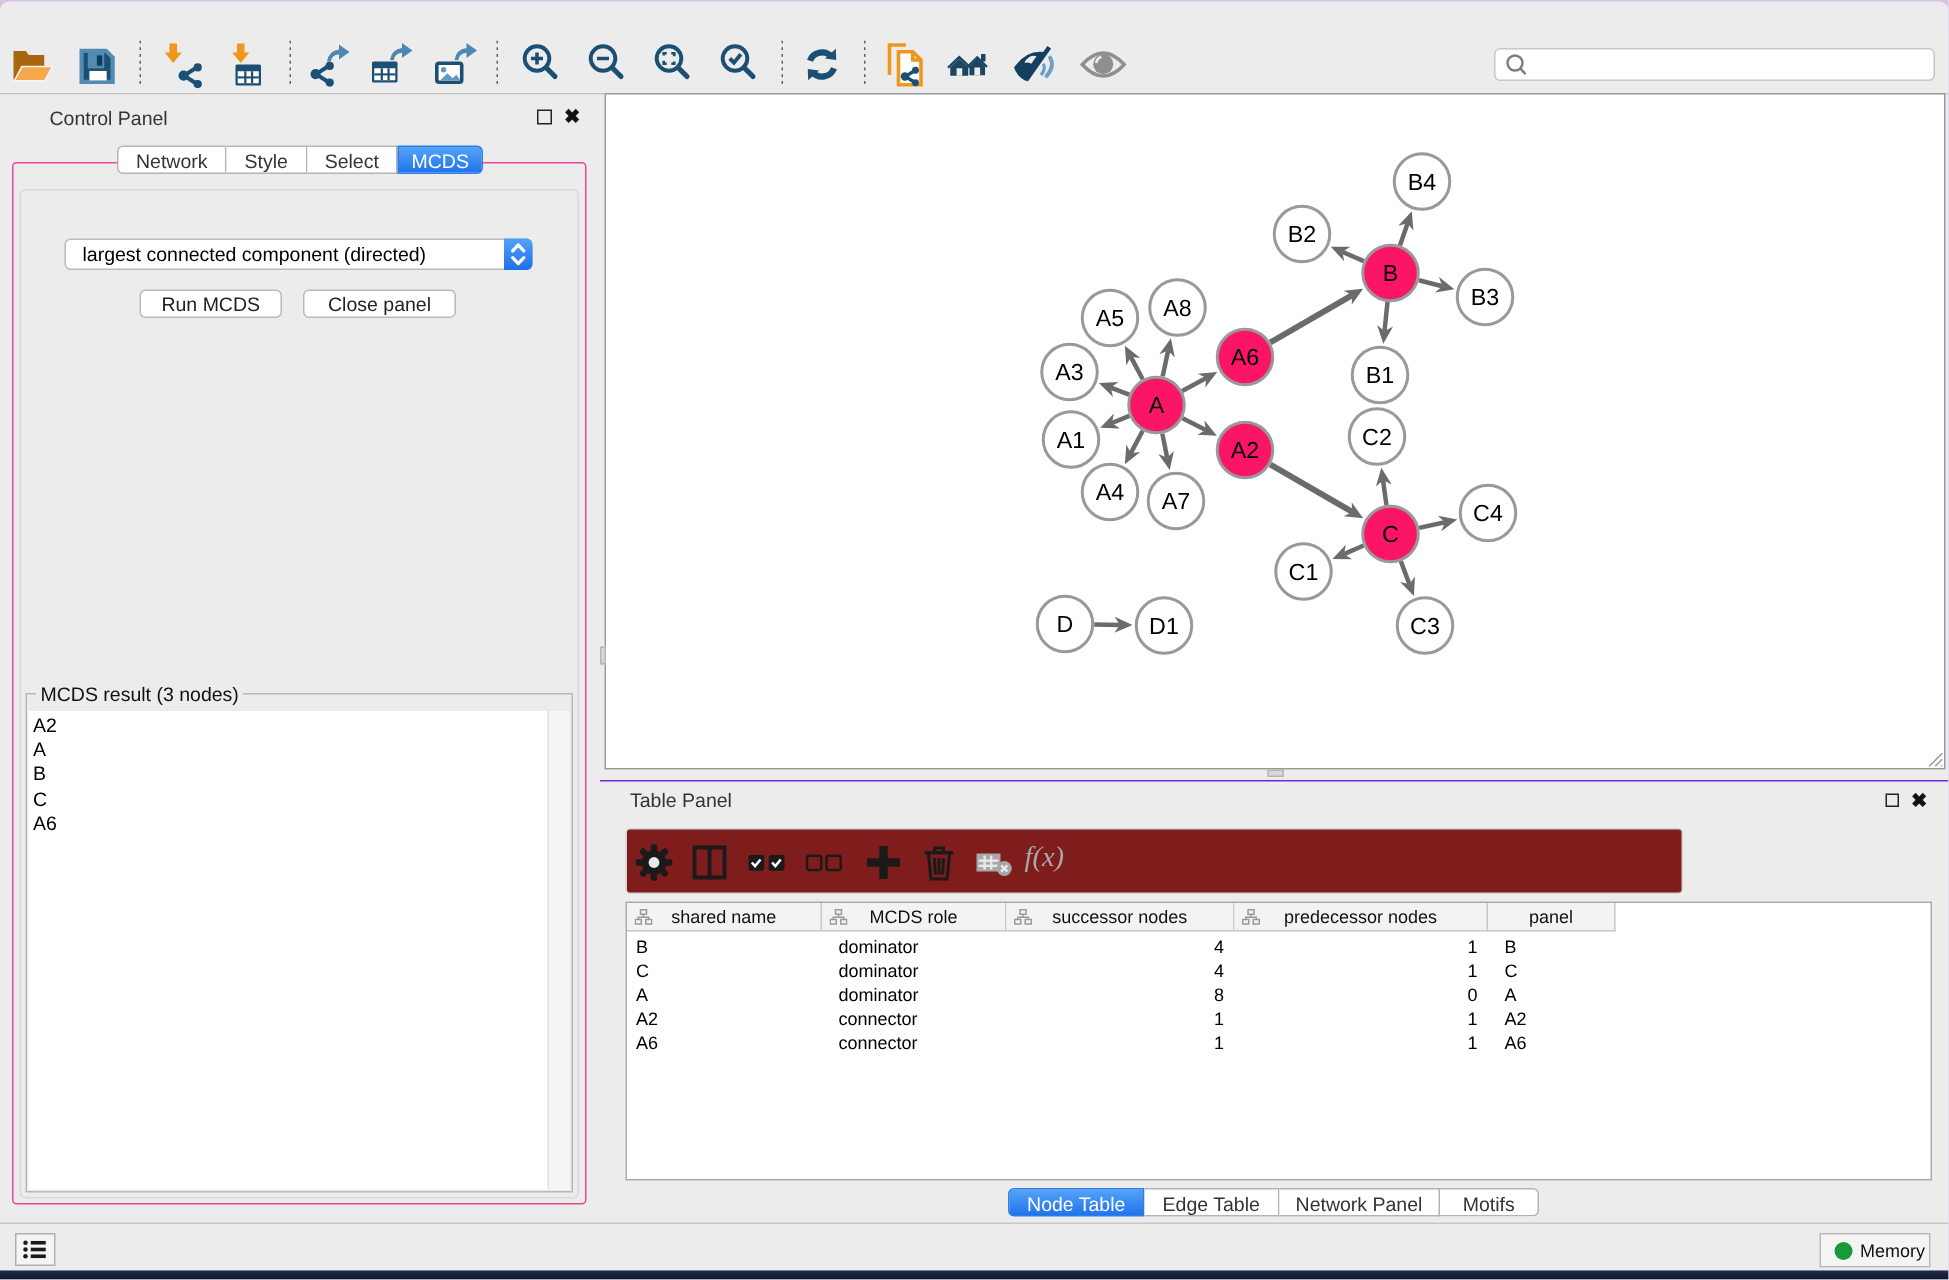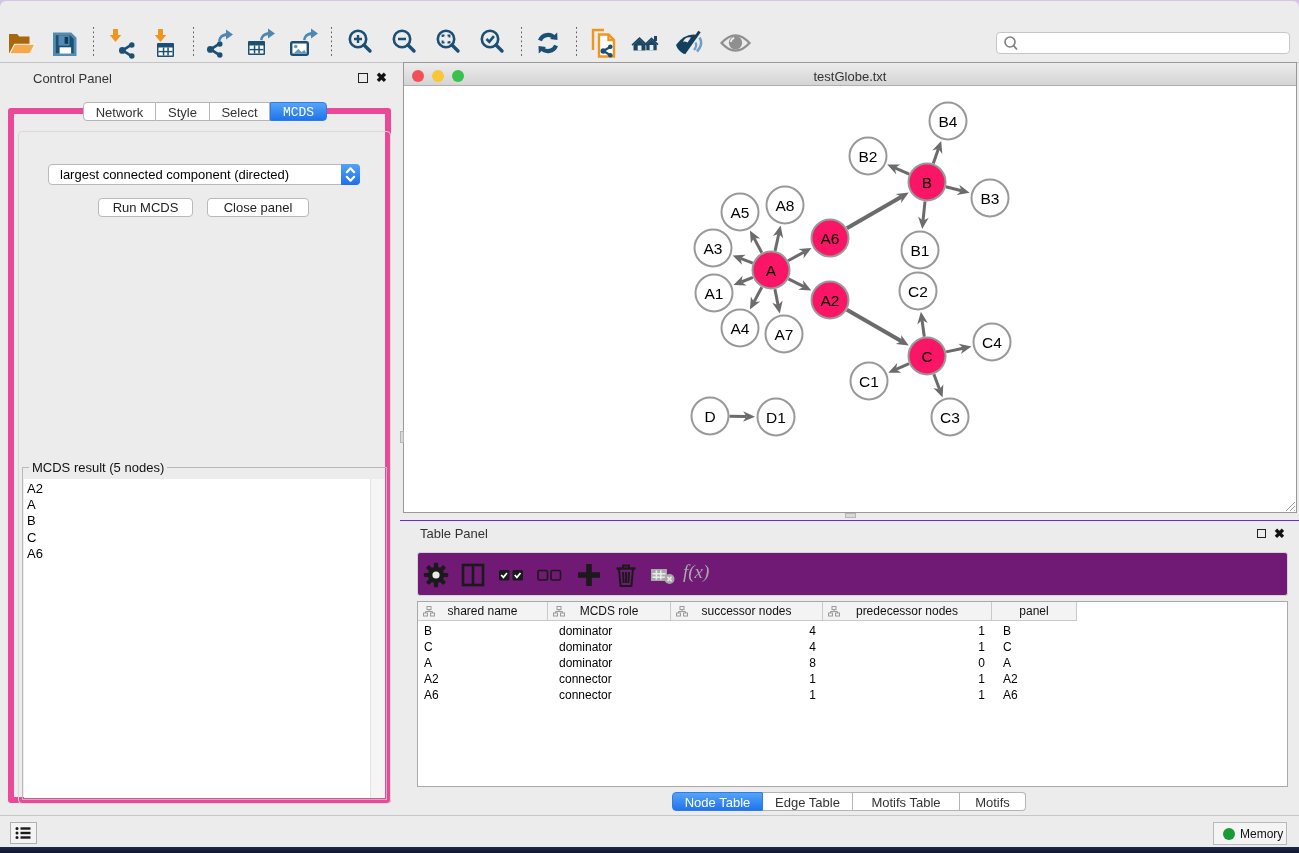--- a/index.html
+++ b/index.html
@@ -17,42 +17,42 @@
 #titlebar .ttl { position:absolute; top:4px; width:100%; text-align:center; font-size:13px; color:#3c3c3c; }
 
 #toolbar { position:absolute; left:0; top:21px; width:1299px; height:41px; background:#ececec; border-bottom:1px solid #c3c3c3; }
 .tbsep { position:absolute; top:5px; height:31px; width:1px; background-image:linear-gradient(#606060 40%, rgba(0,0,0,0) 0%); background-size:1px 4.5px; }
 #searchbox { position:absolute; left:996px; top:10px; width:294px; height:22px; background:#fff; border:1px solid #c6c6c6; border-radius:4px; }
 
 #cpanel { position:absolute; left:0; top:62px; width:400px; height:752px; background:#ececec; }
 #cpanel .hdr { position:absolute; left:13px; top:8px; font-size:13px; color:#333;margin-left:20px; }
 .sqbtn { position:absolute; width:10px; height:10px; border:1.5px solid #222; }
 .xbtn { position:absolute; font-size:13px; font-weight:bold; color:#111; }
-#tabpane { position:absolute; left:8px; top:45px; width:383px; height:695px; border:6px solid #ec4899; border-radius:3px; }
+#tabpane { position:absolute; left:8px; top:45px; width:383px; height:695px; border:1px solid #ec4899; border-radius:3px; }
 #innerpane { position:absolute; left:4px; top:17px; width:373px; height:673px; border:1px solid #d8d8d8; border-radius:4px; }
 .seg { position:absolute; top:-12px; height:19px; line-height:19px; text-align:center; font-size:13px; color:#333; background:#fff; border:1px solid #b4b4b4; }
 .segsel { background:linear-gradient(#55a4f8,#2173ec); color:#fff; border-color:#2b7de8; }
 
 #grp { position:absolute; left:3px; top:335px; width:365px; height:333px; border:1px solid #b9b9b9; }
 #grp .gt { position:absolute; left:6px; top:-8px; background:#ececec; padding:0 3px; font-size:13px; color:#111; }
 #grp .list { position:absolute; left:1px; top:11px; width:361px; height:319px; background:#fff; font-size:13px; color:#000; padding:2px 0 0 3px; line-height:16.2px; }
 #grp .sb { position:absolute; right:1px; top:11px; width:15px; height:319px; background:#f5f5f5; border-left:1px solid #e2e2e2; }
 
 .mbtn { position:absolute; height:19px; background:#fff; border:1px solid #b9b9b9; border-radius:4px; font-size:13px; color:#222; text-align:center; line-height:18px; }
 
 #netwin { position:absolute; left:403px; top:61px; width:894px; height:451px; background:#fff; border:1px solid #999; }
 #nettb { position:absolute; left:0; top:0; width:892px; height:23px; background:linear-gradient(#ececec,#d4d4d4); border-bottom:1px solid #b0b0b0; }
 #nettb .t1 { left:8px;  background:#f25056; }
 #nettb .t2 { left:28px; background:#fac536; }
 #nettb .t3 { left:48px; background:#39c24b; }
 #nettb .tl { top:7px; } #nettb .ttl { position:absolute; top:6px; width:100%; text-align:center; font-size:13px; color:#333; }
 
 #tpanel { position:absolute; left:400px; top:519px; width:899px; height:295px; background:#ececec; border-top:1px solid #6d28d9; }
 #tpanel .hdr { position:absolute; left:20px; top:5px; font-size:13px; color:#333; }
-#ttools { position:absolute; left:17px; top:31px; width:871px; height:44px; background:#701a75; border:1px solid #d4d4d4; border-radius:3px; }
+#ttools { position:absolute; left:17px; top:31px; width:705px; height:44px; background:#7f1d1d; border:1px solid #d4d4d4; border-radius:3px; }
 #tbl { position:absolute; left:17px; top:80px; width:871px; height:186px; background:#fff; border:1px solid #a9a9a9; }
 .th { position:absolute; top:0; height:19px; background:#f3f3f3; border-right:1px solid #c9c9c9; border-bottom:1px solid #c9c9c9; font-size:12px; color:#111; text-align:center; line-height:19px; }
 .td { position:absolute; font-size:12px; color:#000; height:16px; line-height:16px; }
 
 .btab { position:absolute; top:271px; height:19px; line-height:19px; font-size:13px; color:#333; background:#fff; border:1px solid #b4b4b4; text-align:center; }
 
 #statusbar { position:absolute; left:0; top:814px; width:1299px; height:33px; background:#ececec; border-top:1px solid #c6c6c6; }
 #memlbl { position:absolute; right:12px; top:6px; width:74px; height:23px; background:#f4f4f4; border:1px solid #b9b9b9; font-size:12px; color:#111; }
 #listbtn { position:absolute; left:10px; top:6px; width:27px; height:22px; background:#f4f4f4; border:1px solid #b0b0b0; } .th svg { display:inline; }
 </style>
@@ -200,48 +200,42 @@
         </svg></div>
   </div>
   <div id="cpanel">
     <div class="hdr">Control Panel</div>
     <div class="sqbtn" style="left:358px; top:10px;"></div>
     <div class="xbtn" style="left:376px; top:7px;">✖</div>
     <div id="tabpane">
       <div class="seg" style="left:69px; width:73px; border-radius:4px 0 0 4px;">Network</div>
       <div class="seg" style="left:142px; width:54px; border-left:none;">Style</div>
       <div class="seg" style="left:196px; width:60px; border-left:none;">Select</div>
-      <div class="seg segsel" style="left:256px; width:57px; border-radius:0 4px 4px 0;font-family:Liberation Mono, monospace;">MCDS</div>
+      <div class="seg segsel" style="left:256px; width:57px; border-radius:0 4px 4px 0;">MCDS</div>
       <div id="innerpane">
         <div style="position:absolute; left:29px; top:32px; width:312px; height:21px; background:#fff; border:1px solid #b9b9b9; border-radius:4px;">
           <div style="position:absolute; left:11px; top:2px; font-size:13px; color:#000;">largest connected component (directed)</div>
           <div style="position:absolute; right:-1px; top:-1px; width:19px; height:21px; background:linear-gradient(#53a3f8,#1e6fec); border-radius:0 4px 4px 0;"><svg width="19" height="21" viewBox="0 0 19 21">
                 <g stroke="#fff" stroke-width="2.2" fill="none" stroke-linecap="round" stroke-linejoin="round">
                   <path d="M5.8 8.2 l3.7 -3.9 l3.7 3.9"></path>
                   <path d="M5.8 12.8 l3.7 3.9 l3.7 -3.9"></path>
                 </g>
               </svg></div>
         </div>
         <div class="mbtn" style="left:79px; top:66px; width:95px;">Run MCDS</div>
         <div class="mbtn" style="left:188px; top:66px; width:102px;">Close panel</div>
         <div id="grp">
-          <div class="gt">MCDS result (5 nodes)</div>
+          <div class="gt">MCDS result (3 nodes)</div>
           <div class="list">A2<br>A<br>B<br>C<br>A6</div>
           <div class="sb"></div>
         </div>
       </div>
     </div>
   </div>
   <div id="netwin">
-    <div id="nettb">
-      <div class="tl t1"></div>
-        <div class="tl t2"></div>
-        <div class="tl t3"></div>
-      <div class="ttl">testGlobe.txt</div>
-    </div>
     <svg id="graph" width="892" height="426" style="position:absolute; left:0; top:23px;" font-family="&quot;Liberation Sans&quot;, sans-serif">
 <line x1="357.8" y1="166.8" x2="349.9" y2="151.9" stroke="#6b6b6b" stroke-width="3"></line>
 <polygon points="345.9,144.5 356.2,152.6 349.9,151.9 346.9,157.6" fill="#6b6b6b"></polygon>
 <line x1="371.1" y1="164.9" x2="374.8" y2="147.7" stroke="#6b6b6b" stroke-width="3"></line>
 <polygon points="376.6,139.5 379.2,152.4 374.8,147.7 368.9,150.1" fill="#6b6b6b"></polygon>
 <line x1="348.8" y1="177.1" x2="336.5" y2="172.4" stroke="#6b6b6b" stroke-width="3"></line>
 <polygon points="328.6,169.4 341.7,168.7 336.5,172.4 338.0,178.7" fill="#6b6b6b"></polygon>
 <line x1="348.9" y1="191.3" x2="337.3" y2="196.0" stroke="#6b6b6b" stroke-width="3"></line>
 <polygon points="329.5,199.1 338.6,189.7 337.3,196.0 342.6,199.6" fill="#6b6b6b"></polygon>
 <line x1="357.8" y1="201.2" x2="349.9" y2="216.1" stroke="#6b6b6b" stroke-width="3"></line>
@@ -445,21 +439,21 @@
 <div class="td" style="left:470px; top:69px; width:97px; text-align:right;">1</div>
 <div class="td" style="left:585px; top:69px;">A2</div>
 <div class="td" style="left:6px; top:85px;">A6</div>
 <div class="td" style="left:141px; top:85px;">connector</div>
 <div class="td" style="left:300px; top:85px; width:98px; text-align:right;">1</div>
 <div class="td" style="left:470px; top:85px; width:97px; text-align:right;">1</div>
 <div class="td" style="left:585px; top:85px;">A6</div>
     </div>
     <div class="btab" style="left:272px; width:91px; border-radius:4px 0 0 4px; background:linear-gradient(#55a4f8,#2173ec); color:#fff; border-color:#2b7de8;">Node Table</div>
     <div class="btab" style="left:363px; width:90px; border-left:none;">Edge Table</div>
-    <div class="btab" style="left:453px; width:107px; border-left:none;">Motifs Table</div>
+    <div class="btab" style="left:453px; width:107px; border-left:none;">Network Panel</div>
     <div class="btab" style="left:560px; width:66px; border-left:none; border-radius:0 4px 4px 0;">Motifs</div>
   </div>
   <div id="statusbar">
     <div id="listbtn"><svg width="25" height="20" viewBox="0 0 25 20">
           <g fill="#1a1a1a">
             <circle cx="6" cy="5.5" r="1.5"></circle>
             <circle cx="6" cy="10" r="1.5"></circle>
             <circle cx="6" cy="14.5" r="1.5"></circle>
             <rect x="9.5" y="4.3" width="10" height="2.4"></rect>
             <rect x="9.5" y="8.8" width="10" height="2.4"></rect>

